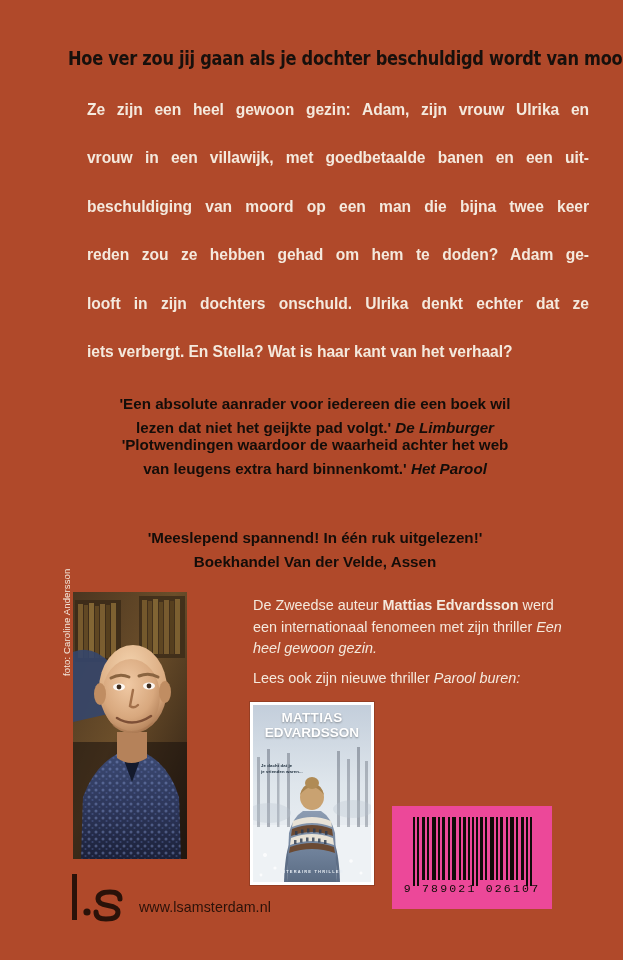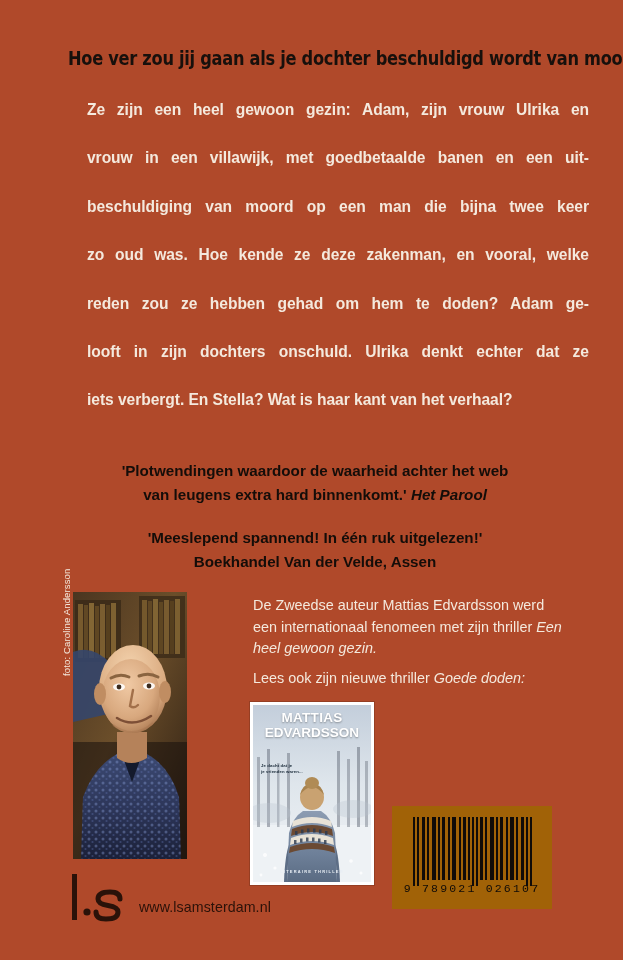--- a/index.html
+++ b/index.html
@@ -72,21 +72,21 @@
     left: 50px;
     width: 530px;
     text-align: center;
     color: #140d09;
     font-weight: bold;
     font-size: 15.2px;
     line-height: 24px;
   }
   .quote i { font-style: italic; }
   .q1 { top: 392px; }
-  .q2 { top: 459px; }
+  .q2 { top: 433px; }
   .q3 { top: 526px; }
 
   
   .photo-wrap {
     position: absolute;
     left: 73px;
     top: 592px;
     width: 114px;
     height: 267px;
   }
@@ -112,21 +112,21 @@
 
   
   .bio {
     position: absolute;
     left: 253px;
     width: 310px;
     color: #f4e9dd;
     font-size: 14.4px;
     line-height: 21.5px;
   }
-  .bio b { font-weight: normal; }
+  .bio b { font-weight: bold; }
   .bio i { font-style: italic; }
   .bio1 { top: 595px; }
   .bio2 { top: 668px; }
 
   
   .minicover {
     position: absolute;
     left: 250px;
     top: 702px;
     width: 124px;
@@ -188,21 +188,21 @@
     letter-spacing: 1.2px;
   }
 
   
   .barcode-box {
     position: absolute;
     left: 392px;
     top: 806px;
     width: 160px;
     height: 103px;
-    background: #a16207;
+    background: #ec4899;
     display: flex;
     flex-direction: column;
     align-items: center;
     justify-content: flex-start;
   }
   .bars {
     margin-top: 11px;
     height: 63px;
     display: flex;
     align-items: flex-start;
@@ -240,27 +240,31 @@
 <body>
 
 <div class="cover">
 
   <div class="headline">Hoe ver zou jij gaan als je dochter beschuldigd wordt van moord?</div>
 
   <div class="blurb p1">
     <span class="jline">Ze zijn een heel gewoon gezin: Adam, zijn vrouw Ulrika en</span>
     <span class="jline">vrouw in een villawijk, met goedbetaalde banen en een uit-</span>
     <span class="jline">beschuldiging van moord op een man die bijna twee keer</span>
-    <span class="jline">zo oud was. Hoe kende ze deze zakenman, en vooral, welke</span>
     <span class="jline">reden zou ze hebben gehad om hem te doden? Adam ge-</span>
     <span class="jline">looft in zijn dochters onschuld. Ulrika denkt echter dat ze</span>
     <span class="jline last">iets verbergt. En Stella? Wat is haar kant van het verhaal?</span>
   </div>
 
 
+  <div class="quote q1">
+    <span>'Een absolute aanrader voor iedereen die een boek wil</span><br>
+    <span>lezen dat niet het geijkte pad volgt.'</span>
+    <i>De Limburger</i>
+  </div>
 
   <div class="quote q2">
     <span>'Plotwendingen waardoor de waarheid achter het web</span><br>
     <span>van leugens extra hard binnenkomt.'</span>
     <i>Het Parool</i>
   </div>
 
   <div class="quote q3">
     <span>'Meeslepend spannend! In één ruk uitgelezen!'</span><br>
     <span>Boekhandel Van der Velde, Assen</span>
@@ -356,21 +360,21 @@
       </svg>
     </div>
     <div class="photo-credit">foto: Caroline Andersson</div>
   </div>
 
   <div class="bio bio1">
     <span>De Zweedse auteur </span><b>Mattias Edvardsson</b><span> werd een internationaal fenomeen met zijn thriller </span><i>Een heel gewoon gezin.</i>
   </div>
 
   <div class="bio bio2">
-    <span>Lees ook zijn nieuwe thriller </span><i>Goede doden:</i>
+    <span>Lees ook zijn nieuwe thriller </span><i>Parool buren:</i>
   </div>
 
   <div class="minicover">
     <div class="mc-inner">
       <svg class="mc-art" width="118" height="177" viewBox="0 0 118 177" preserveAspectRatio="none" aria-hidden="true">
         <defs>
           <linearGradient id="snowsky" x1="0" y1="0" x2="0" y2="1">
             <stop offset="0%" stop-color="#c3cedb"></stop>
             <stop offset="45%" stop-color="#dfe6ec"></stop>
             <stop offset="100%" stop-color="#f2f4f6"></stop>

